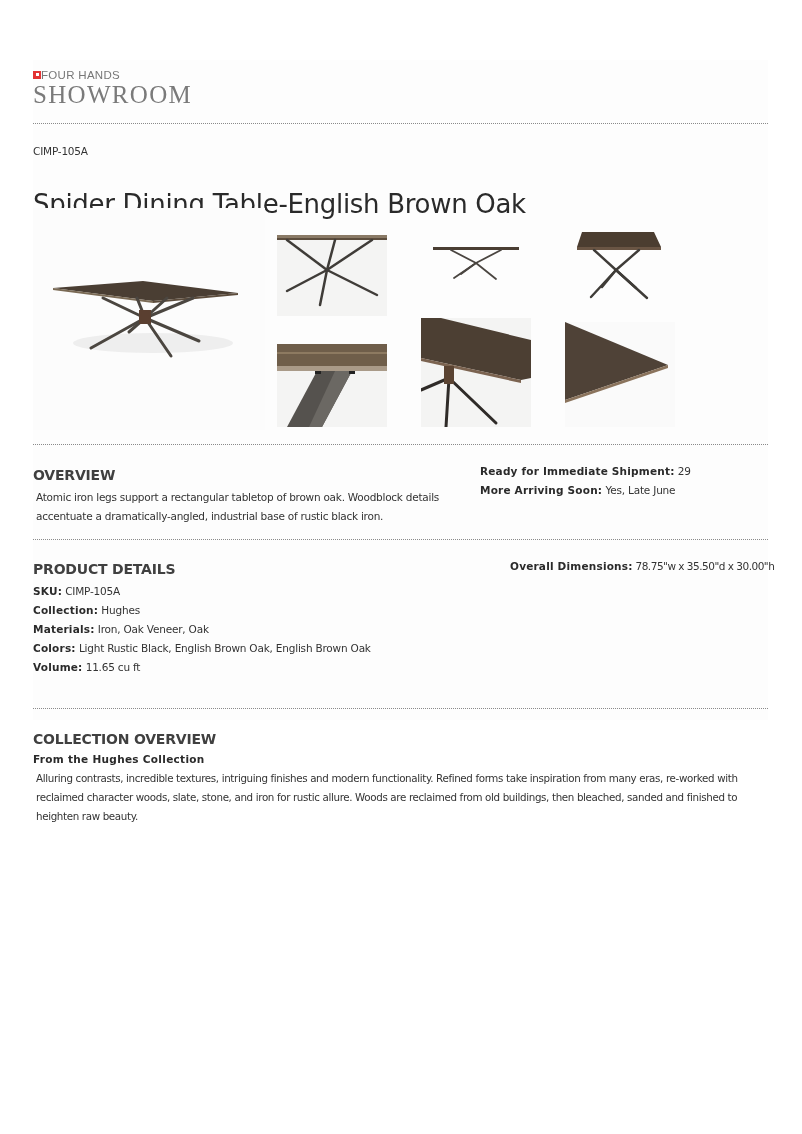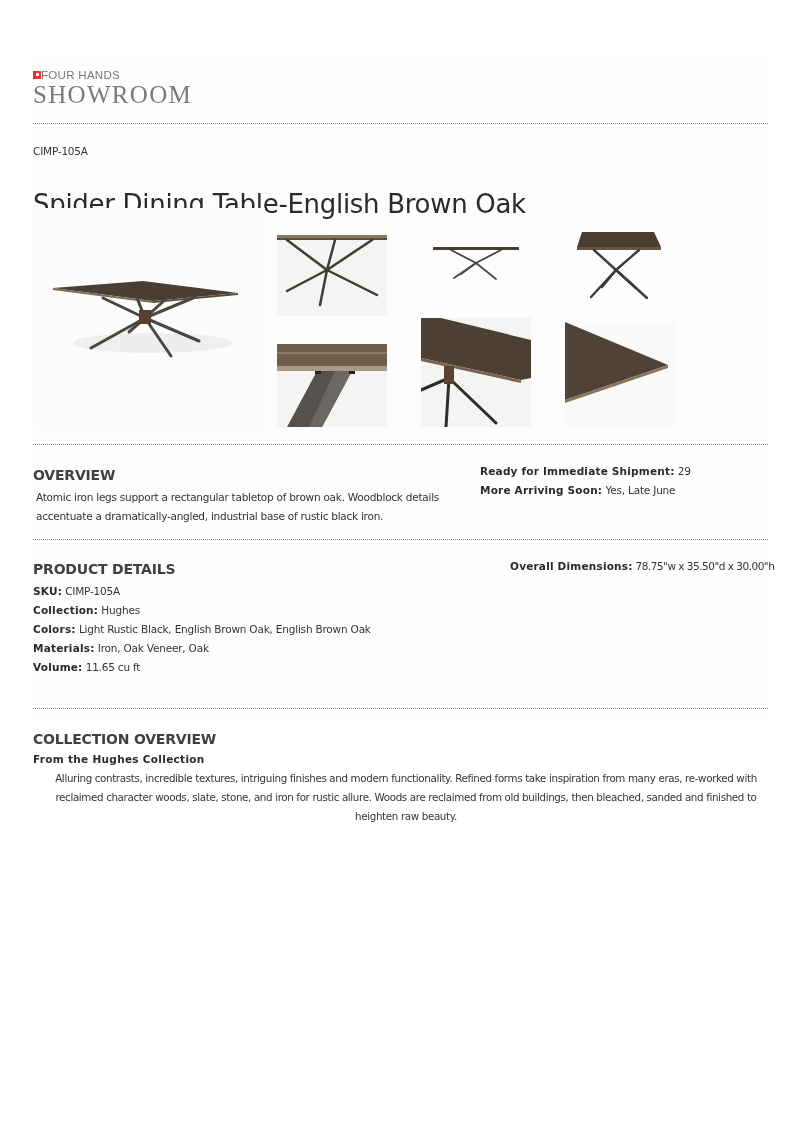--- a/index.html
+++ b/index.html
@@ -160,33 +160,33 @@
     <span>Yes, Late June</span>
   </div>
 </div>
 
 <div class="divider" style="top:539px;"></div>
 
 <div class="h2" style="top:561px;">PRODUCT DETAILS</div>
 <div class="kv-block" style="left:33px;top:582px;">
   <div class="kv"><b>SKU:</b> <span>CIMP-105A</span></div>
   <div class="kv"><b>Collection:</b> <span>Hughes</span></div>
+  <div class="kv"><b>Materials:</b> <span>Iron, Oak Veneer, Oak</span></div>
   <div class="kv"><b>Colors:</b> <span>Light Rustic Black, English Brown Oak, English Brown Oak</span></div>
-  <div class="kv"><b>Materials:</b> <span>Iron, Oak Veneer, Oak</span></div>
   <div class="kv"><b>Volume:</b> <span>11.65 cu ft</span></div>
 </div>
 
 <div class="kv-block" style="left:510px;top:557px;">
   <div class="kv" style="letter-spacing:-0.5px;">
     <b>Overall Dimensions:</b>
     <span>78.75"w x 35.50"d x 30.00"h</span>
   </div>
 </div>
 
 <div class="divider" style="top:708px;"></div>
 
 <div class="h2" style="top:731px;">COLLECTION OVERVIEW</div>
 <div class="sub">From the Hughes Collection</div>
-<div class="para" style="top:769px;width:740px;font-size:10.3px;letter-spacing:-0.35px;text-align:center;">
+<div class="para" style="top:769px;width:740px;font-size:10.3px;letter-spacing:-0.35px;">
   <div style="white-space:nowrap;">Alluring contrasts, incredible textures, intriguing finishes and modern functionality. Refined forms take inspiration from many eras, re-worked with</div>
   <div style="white-space:nowrap;">reclaimed character woods, slate, stone, and iron for rustic allure. Woods are reclaimed from old buildings, then bleached, sanded and finished to</div>
   <div style="white-space:nowrap;">heighten raw beauty.</div>
 </div>
 
 </body></html>

